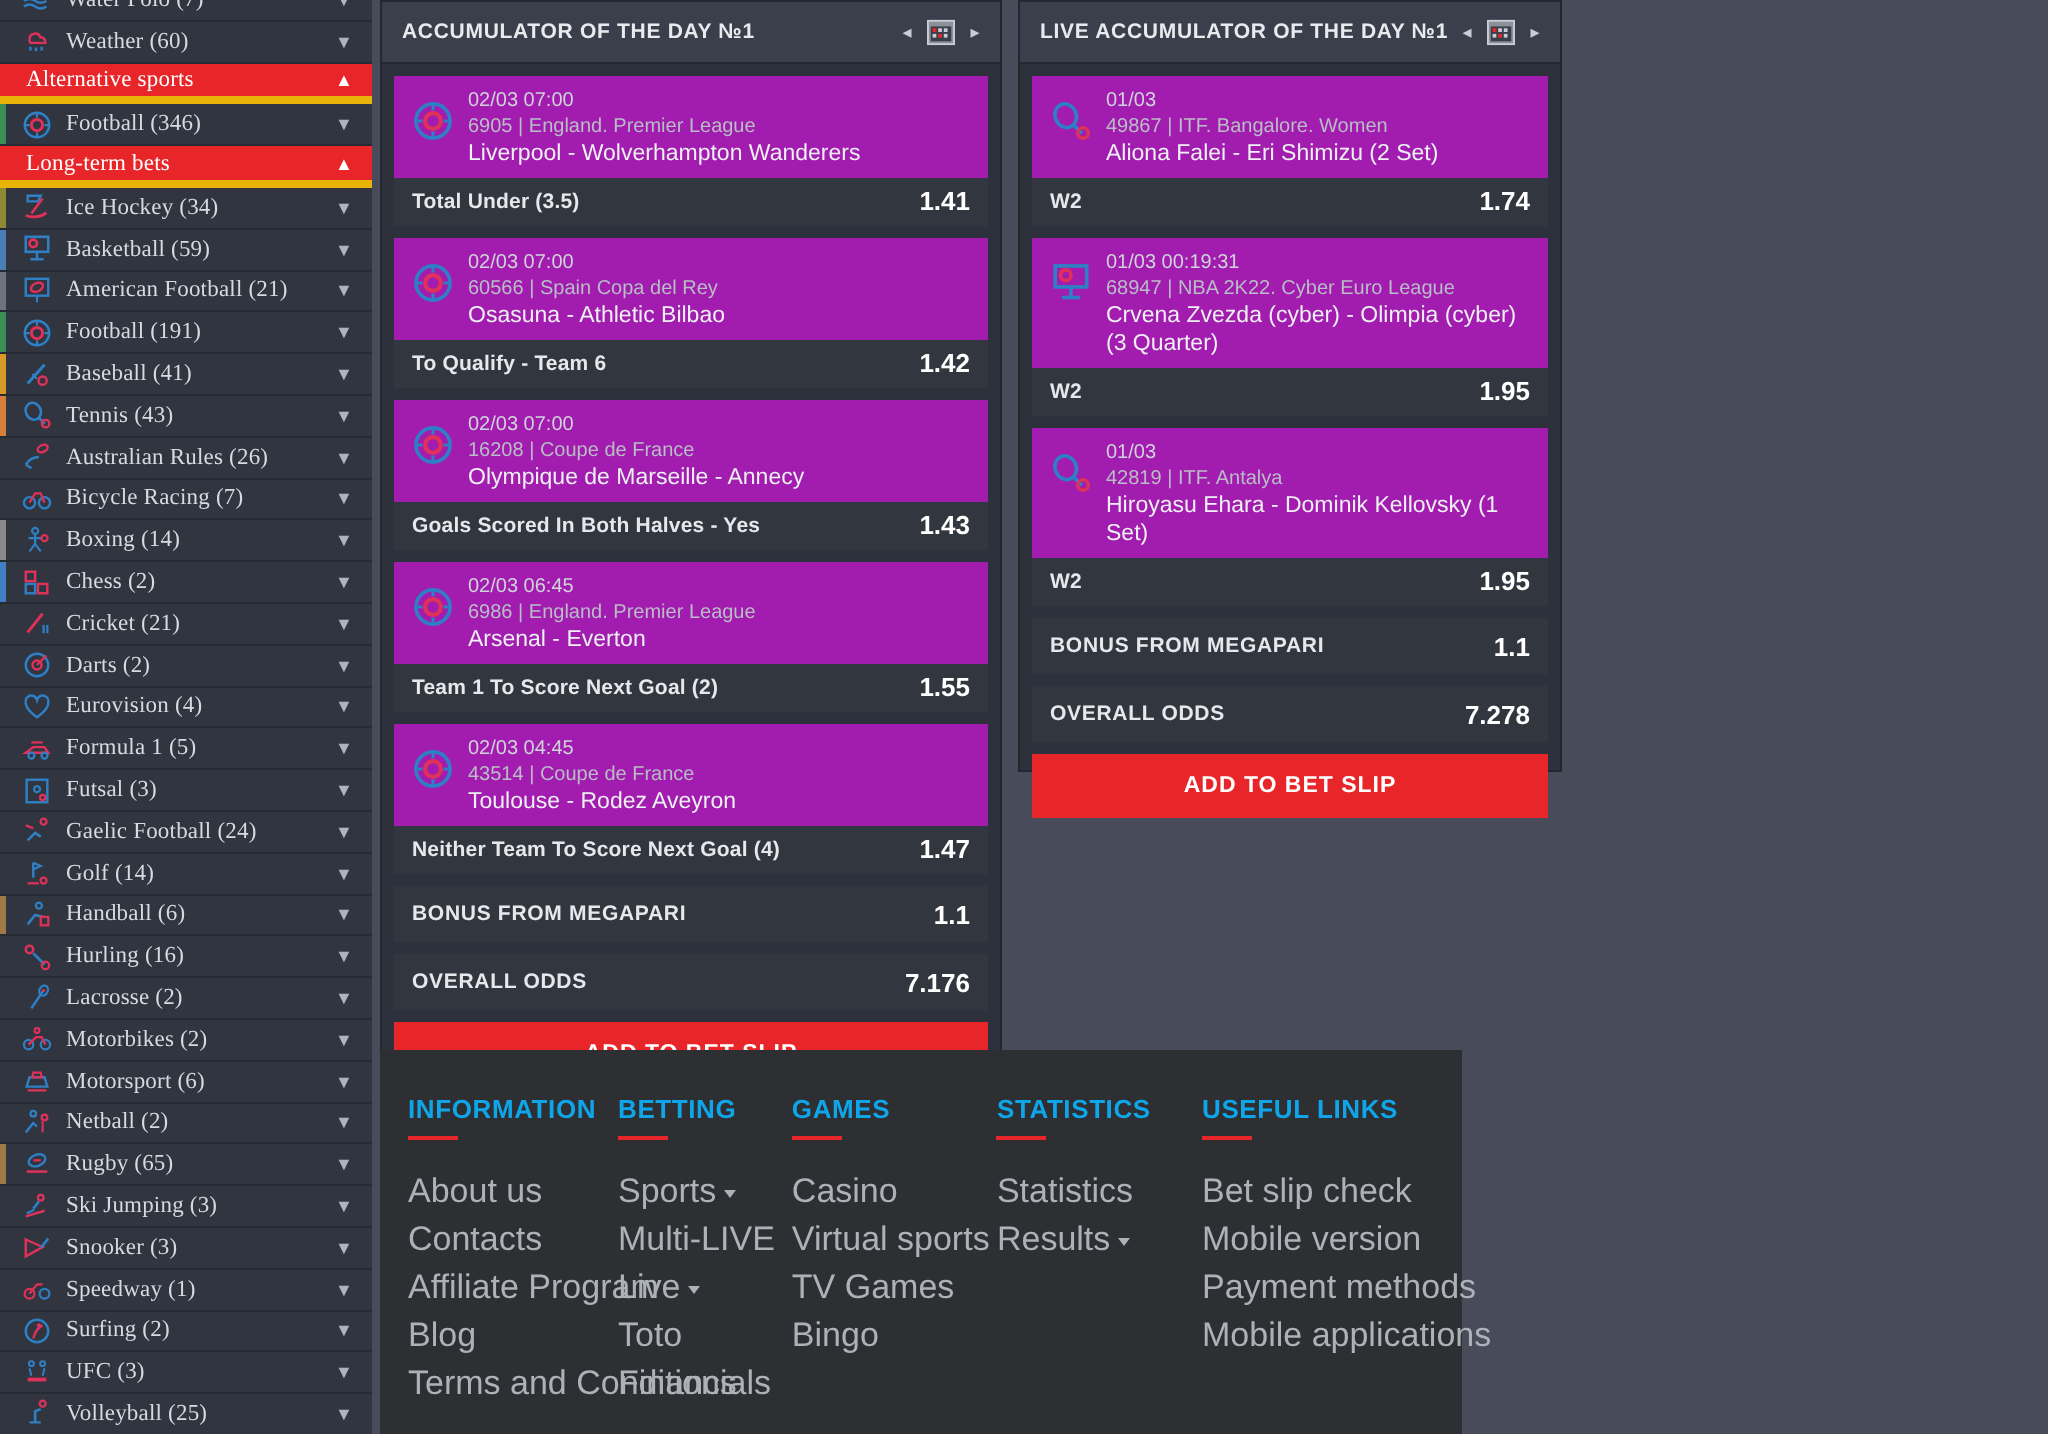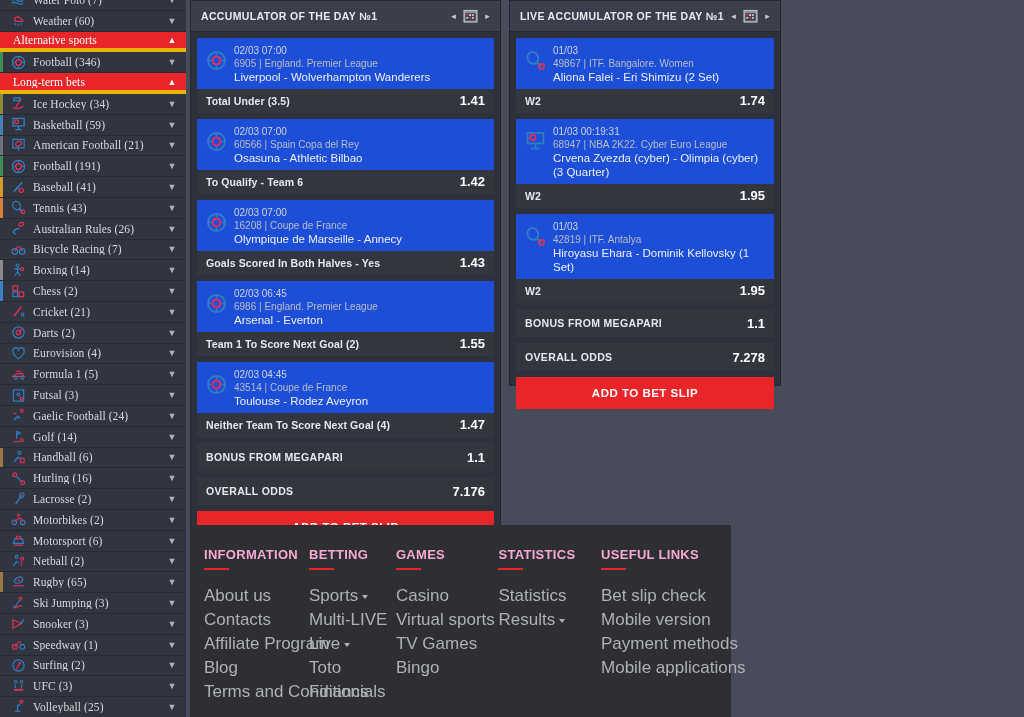--- a/index.html
+++ b/index.html
@@ -89,21 +89,21 @@
   .head-nav { display: flex; align-items: center; gap: 5px; }
   .nav-arrow {
     color: #c9ccd3; font-size: 9px; line-height: 1;
     width: 9px; text-align: center;
   }
   .cal-icon { width: 15px; height: 14px; display:block; }
 
   .panel-body { padding: 6px 6px 0 6px; }
 
   .ev {
-    background: #1d4ed8;
+    background: #a21caf;
     margin-bottom: 6px;
   }
   .ev-top {
     display: flex; align-items: flex-start;
     padding: 6px 8px 5px 8px;
   }
   .ev-ico {
     width: 22px; height: 22px; flex: 0 0 22px;
     margin-right: 7px; margin-top: 5px;
     display: flex; align-items: center; justify-content: center;
@@ -161,21 +161,21 @@
     display: flex;
     padding: 22px 0 0 14px;
   }
   .fcol { }
   .fcol.c1 { width: 105px; }
   .fcol.c2 { width: 89px; }
   .fcol.c3 { width: 105px; }
   .fcol.c4 { width: 105px; }
   .fcol.c5 { width: 130px; }
   .fcol h4 {
-    color: #f9a8d4; font-size: 13px; font-weight: bold;
+    color: #0ea5e9; font-size: 13px; font-weight: bold;
     letter-spacing: .3px; margin-bottom: 6px;
     white-space: nowrap;
   }
   .fbar { width: 25px; height: 2px; background: #e8262a; margin-bottom: 14px; }
   .fcol a {
     display: block;
     color: #adb1b8; font-size: 17px;
     text-decoration: none;
     line-height: 24px;
     white-space: nowrap;

